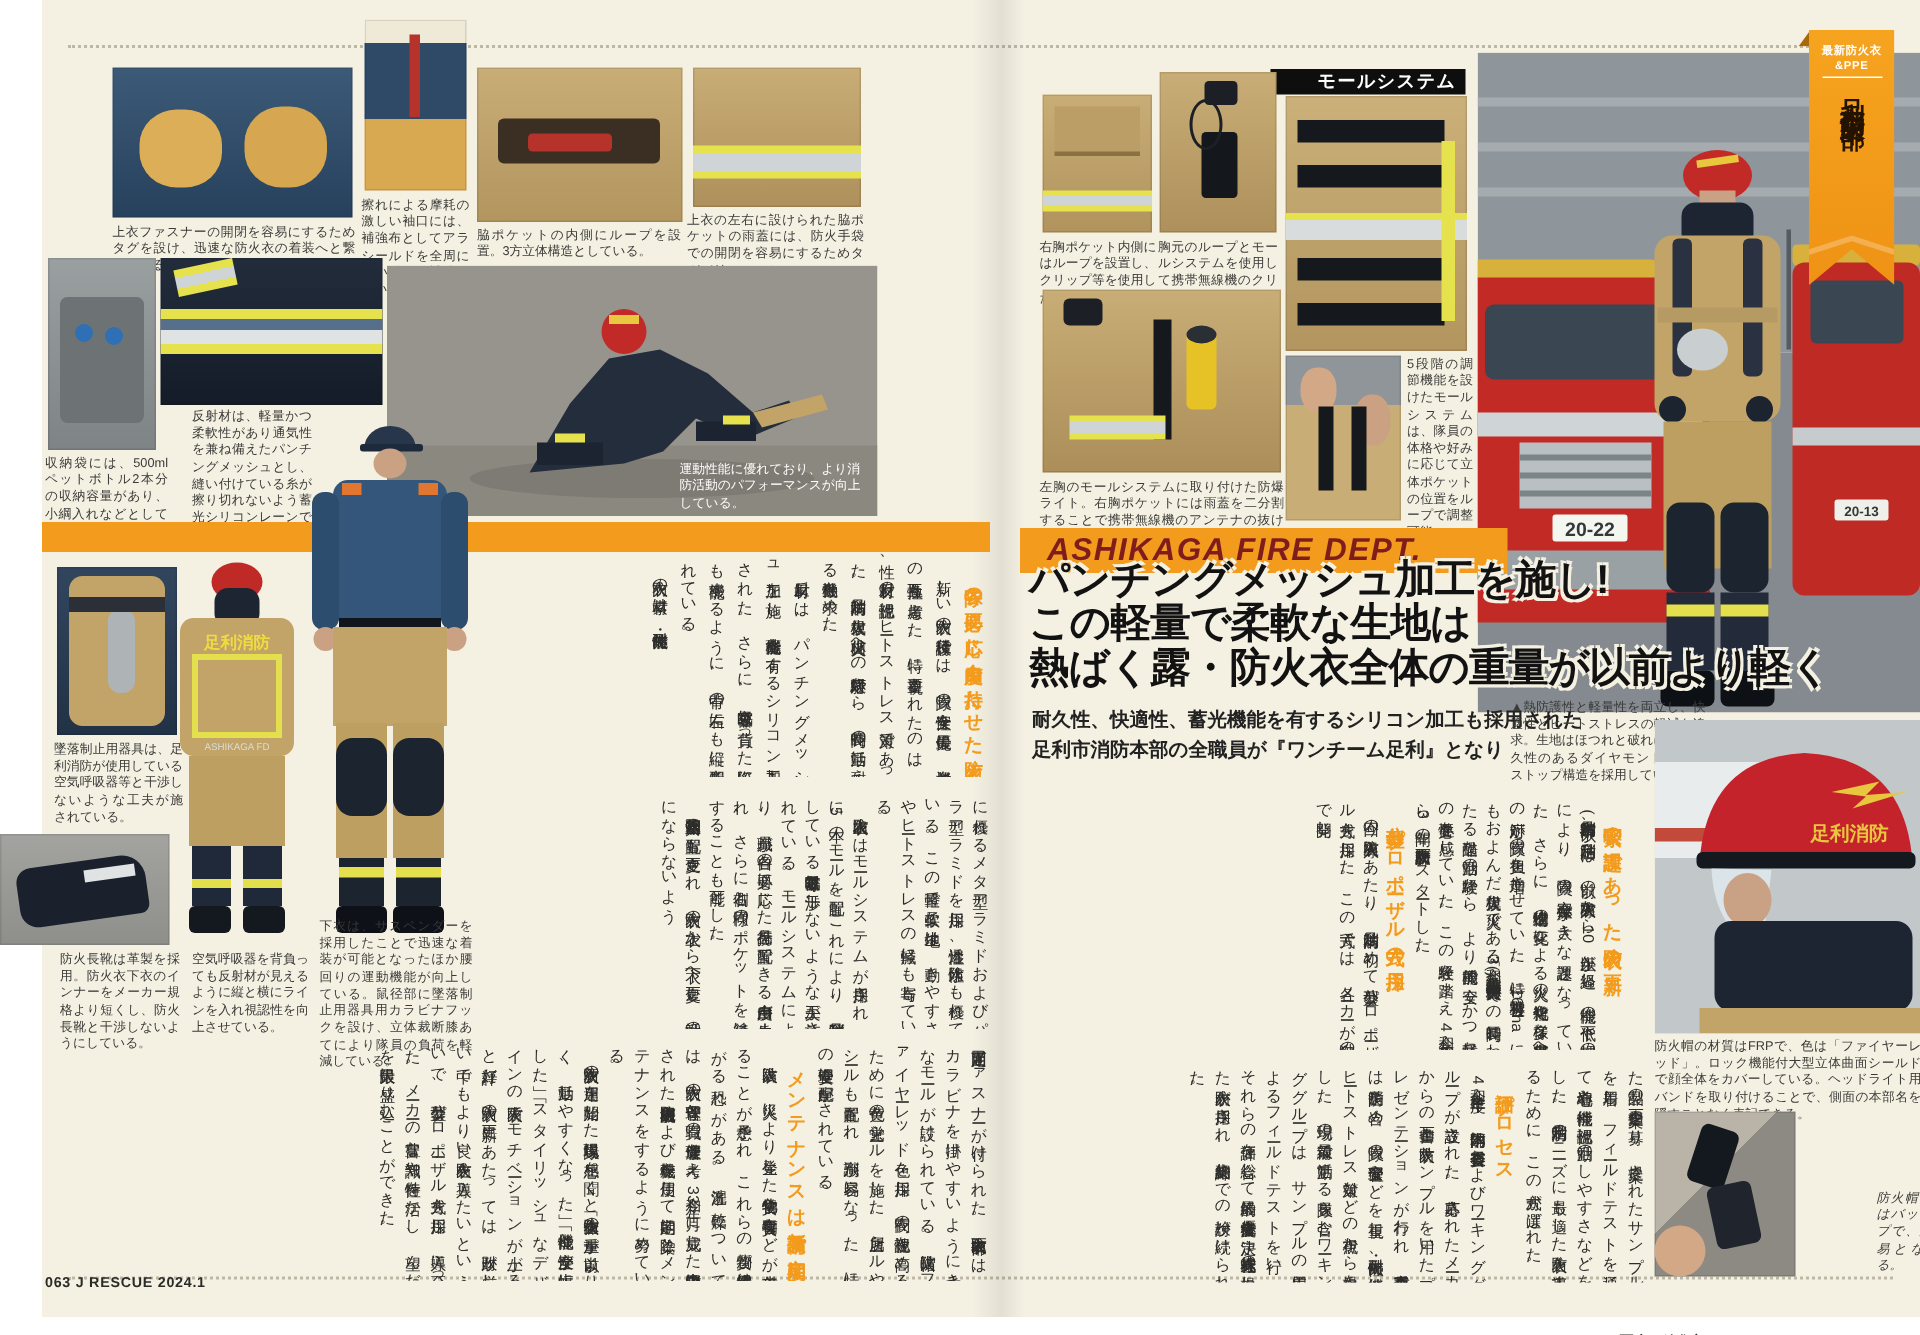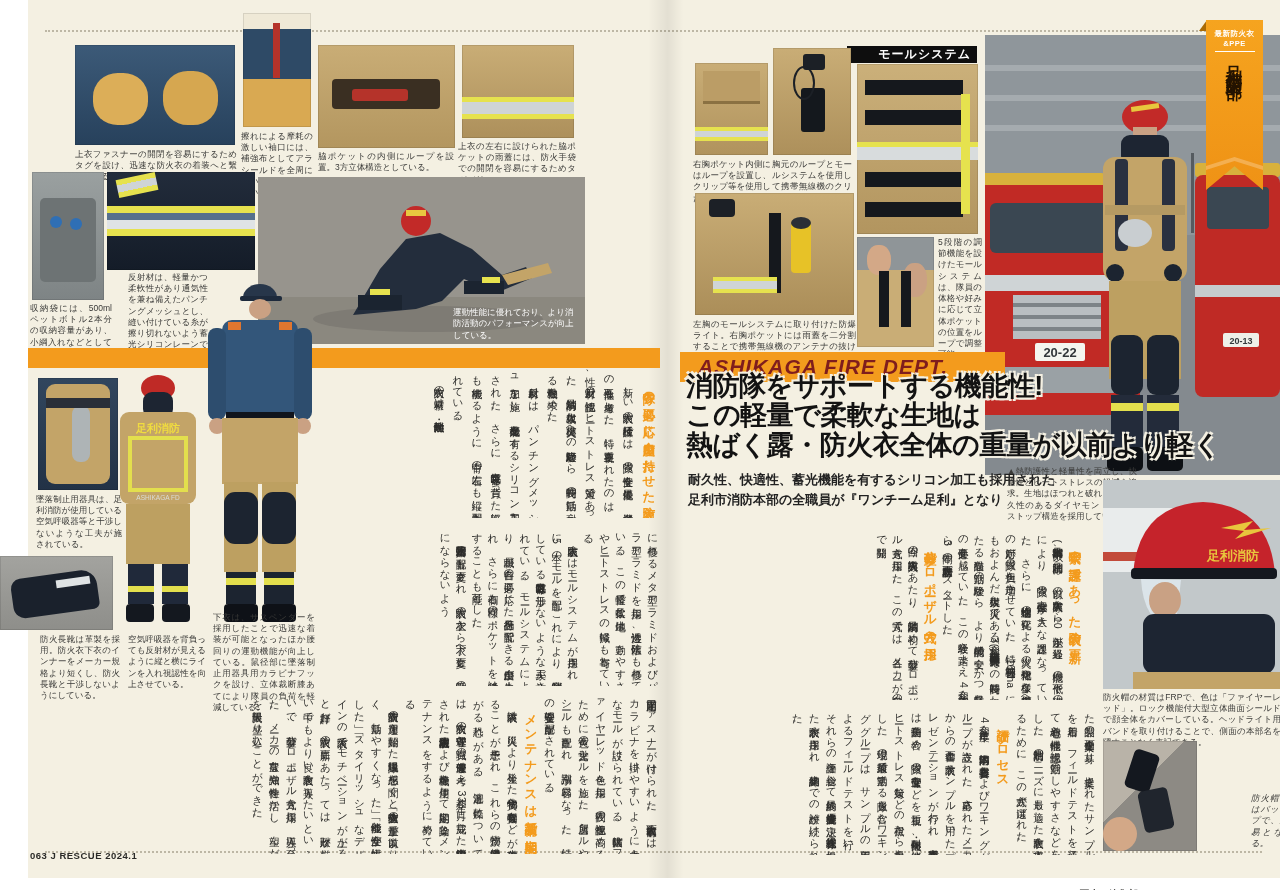--- a/index.html
+++ b/index.html
@@ -274,21 +274,21 @@
   <div class="ribbon-fold"></div>
   <div class="ribbon">
     <div class="ribbon-tag">最新防火衣&amp;PPE</div>
     <div class="ribbon-rule"></div>
     <div class="ribbon-title">足利市消防本部</div>
     <div class="ribbon-chev"></div>
   </div>
 
   <div class="banner" style="left:680px;top:352px;width:293px;">ASHIKAGA FIRE DEPT.</div>
   <div class="headline" style="left:686px;top:372px;">
-    <span style="display:block;">消防隊をサポートする機能性!</span>
+    <span style="display:block;">パンチングメッシュ加工を施し!</span>
     <span style="display:block;">この軽量で柔軟な生地は</span>
     <span style="display:block;">熱ばく露・防火衣全体の重量が以前より軽く</span>
   </div>
   <div class="lede" style="left:688px;top:470px;">
     <span style="display:block;">耐久性、快適性、蓄光機能を有するシリコン加工も採用された</span>
     <span style="display:block;">足利市消防本部の全職員が『ワンチーム足利』となり</span>
   </div>
   <div class="cap" style="left:1007px;top:466px;width:130px;">▲熱防護性と軽量性を両立し、快適性とヒートストレスの軽減を追求。生地はほつれと破れにくく耐久性のあるダイヤモンドリップストップ構造を採用している。</div>
 
   <div class="vband" style="left:672px;top:528px;width:412px;height:172px;line-height:1.5;">

